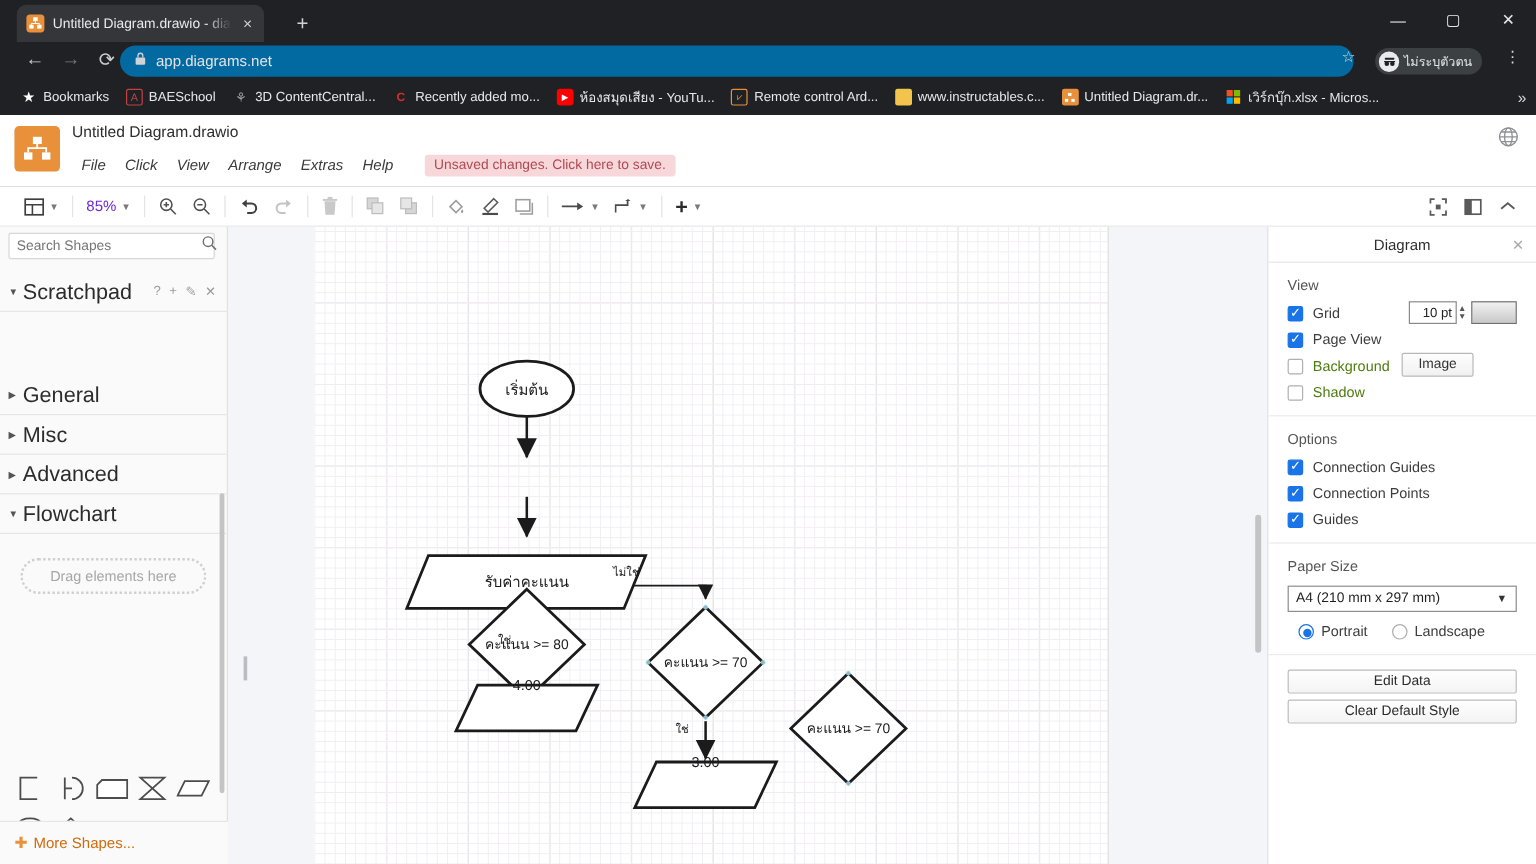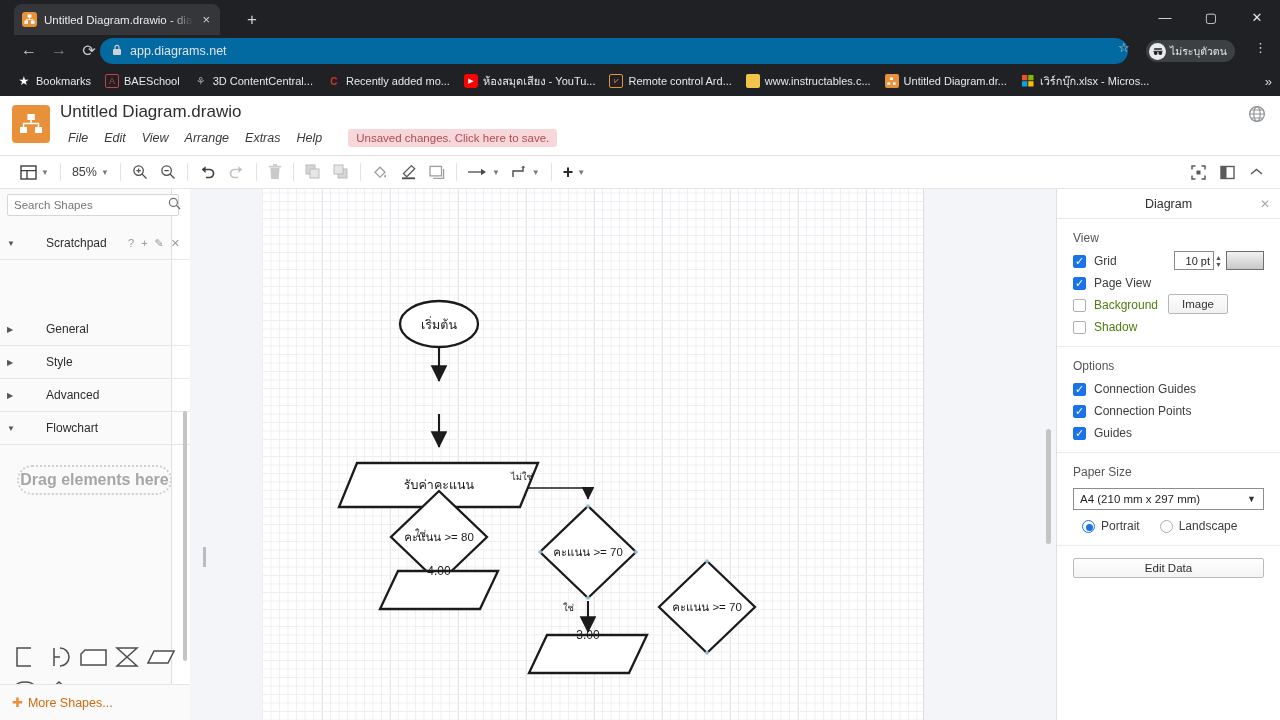--- a/index.html
+++ b/index.html
@@ -64,53 +64,53 @@
   .bm .bm-lbl { color:#e6e8eb; font-size:11px; }
   .bm-overflow { position:absolute; right:8px; color:#d3d5d9; font-size:13px; }
 
   
   .app { position:absolute; left:0; top:96px; width:1280px; height:624px; background:#fff; }
 
   .apphdr { position:absolute; left:0; top:0; width:1280px; height:60px; background:#fff;
             border-bottom:1px solid #e0e0e0; }
   .logo { position:absolute; left:12px; top:9px; width:38px; height:38px; background:#e8913a;
           border-radius:4px; display:flex; align-items:center; justify-content:center; }
-  .doctitle { position:absolute; left:60px; top:6px; font-size:17px; color:#2e2e2e; }
+  .doctitle { position:absolute; left:60px; top:6px; font-size:13px; color:#2e2e2e; }
   .menubar { position:absolute; left:60px; top:32px; display:flex; align-items:center; gap:0; }
   .menuitem { font-size:12.5px; color:#3b3b3b; padding:3px 8px;font-style:italic; }
   .unsaved { margin-left:18px; background:#f8d7da; color:#b04a52; font-size:11.5px;
              padding:3px 8px; border-radius:3px; }
   .globe { position:absolute; right:14px; top:9px; color:#8d9094; }
 
   .toolbar { position:absolute; left:0; top:60px; width:1280px; height:33px; background:#fff;
              border-bottom:1px solid #e6e6e6; display:flex; align-items:center; padding-left:14px; gap:0; }
   .tb { height:26px; display:flex; align-items:center; justify-content:center; padding:0 6px;
         color:#4f4f4f; font-size:12px; }
   .tb.dim { color:#c3c3c3; }
   .tb .caret { font-size:8px; margin-left:4px; color:#7a7a7a; }
   .sep { width:1px; height:18px; background:#e3e3e3; margin:0 5px; flex:none; }
-  .zoomlbl { font-size:12.5px; color:#404040; }
+  .zoomlbl { font-size:12.5px; color:#6d28d9; }
   .tb-right { position:absolute; right:10px; top:0; height:33px; display:flex; align-items:center; gap:2px; }
 
   
-  .leftpanel { position:absolute; left:0; top:93px; width:172px; height:531px;
+  .leftpanel { position:absolute; left:0; top:93px; width:190px; height:531px;
                background:#fafafa; border-right:1px solid #e0e0e0; }
   .searchwrap { position:absolute; left:7px; top:5px; width:172px; height:22px; background:#fff;
                 border:1px solid #d7d7d7; border-radius:2px; display:flex; align-items:center;
                 padding:0 6px; }
   .searchwrap input { border:0; outline:0; flex:1; font-size:11.5px; color:#777;
                       font-family:"Liberation Sans",sans-serif; background:transparent; }
   .sec { position:absolute; left:0; width:190px; height:33px; border-bottom:1px solid #e6e6e6;
          display:flex; align-items:center; padding-left:7px; }
   .sec .arr { font-size:8px; color:#555; width:12px; }
-  .sec .nm { font-size:12px; color:#2c2c2c;margin-left:27px; }
+  .sec .nm { font-size:18px; color:#2c2c2c; }
   .sec .acts { margin-left:auto; margin-right:10px; display:flex; gap:7px; color:#9a9a9a; font-size:11px; }
   .scratch { position:absolute; left:17px; top:276px; width:155px; height:30px;
              border:2px dotted #d0d0d0; border-radius:15px; display:flex;
-             align-items:center; justify-content:center; color:#a6a6a6; font-size:16px;font-weight:bold; }
+             align-items:center; justify-content:center; color:#a6a6a6; font-size:12px; }
   .shapes { position:absolute; left:8px; top:452px; width:180px; display:grid;
             grid-template-columns:repeat(5,34px); gap:3px 0px; }
   .shapecell { width:34px; height:32px; display:flex; align-items:center; justify-content:center; }
   .moreshapes { position:absolute; left:0; bottom:0; width:190px; height:36px;
                 display:flex; align-items:center; padding-left:12px; gap:5px;
                 background:#fafafa; border-top:1px solid #e6e6e6; }
   .moreshapes .plus { color:#e8913a; font-size:13px; }
   .moreshapes .lbl { color:#cf6b0f; font-size:12.5px; }
   .lp-scroll { position:absolute; left:183px; top:222px; width:4px; height:250px;
                background:#c4c4c4; border-radius:2px; }
@@ -286,21 +286,21 @@
       <svg width="24" height="24" viewBox="0 0 24 24">
           <rect x="8.4" y="2" width="7.4" height="6" fill="#fff"></rect>
           <rect x="1" y="15" width="7" height="6" fill="#fff"></rect>
           <rect x="16" y="15" width="7" height="6" fill="#fff"></rect>
           <path d="M12 8v3.5M4.5 15v-3.5h15V15" stroke="#fff" stroke-width="1.5" fill="none"></path>
         </svg>
     </div>
     <div class="doctitle">Untitled Diagram.drawio</div>
     <div class="menubar">
       <div class="menuitem">File</div>
-      <div class="menuitem">Edit</div>
+      <div class="menuitem">Click</div>
       <div class="menuitem">View</div>
       <div class="menuitem">Arrange</div>
       <div class="menuitem">Extras</div>
       <div class="menuitem">Help</div>
       <div class="unsaved">Unsaved changes. Click here to save.</div>
     </div>
     <div class="globe">
       <svg width="18" height="18" viewBox="0 0 18 18">
           <circle cx="9" cy="9" r="7.4" fill="none" stroke="#8d9094" stroke-width="1.2"></circle>
           <ellipse cx="9" cy="9" rx="3.2" ry="7.4" fill="none" stroke="#8d9094" stroke-width="1.1"></ellipse>
@@ -452,21 +452,21 @@
       </span>
     </div>
     <div class="scratch">Drag elements here</div>
 
     <div class="sec" style="top:124px">
       <span class="arr">▶</span>
       <span class="nm">General</span>
     </div>
     <div class="sec" style="top:157px">
       <span class="arr">▶</span>
-      <span class="nm">Style</span>
+      <span class="nm">Misc</span>
     </div>
     <div class="sec" style="top:190px">
       <span class="arr">▶</span>
       <span class="nm">Advanced</span>
     </div>
     <div class="sec" style="top:223px">
       <span class="arr">▼</span>
       <span class="nm">Flowchart</span>
     </div>
 
@@ -685,16 +685,17 @@
       <div class="radiorow">
         <span class="rb on"></span>
         <span class="lbl">Portrait</span>
         <span class="rb"></span>
         <span class="lbl">Landscape</span>
       </div>
     </div>
 
     <div class="rp-sec" style="border-bottom:none">
       <div class="wbtn">Edit Data</div>
+      <div class="wbtn">Clear Default Style</div>
     </div>
   </div>
 
 </div>
 
 </body></html>

